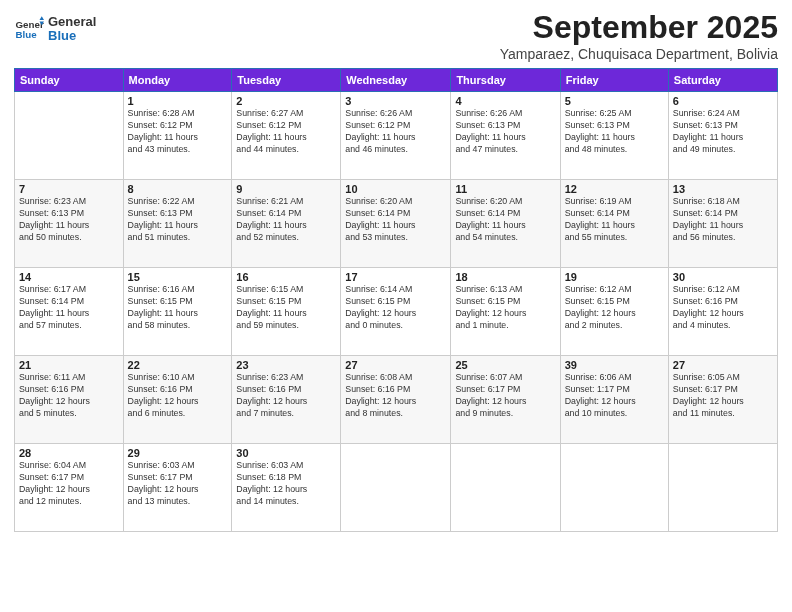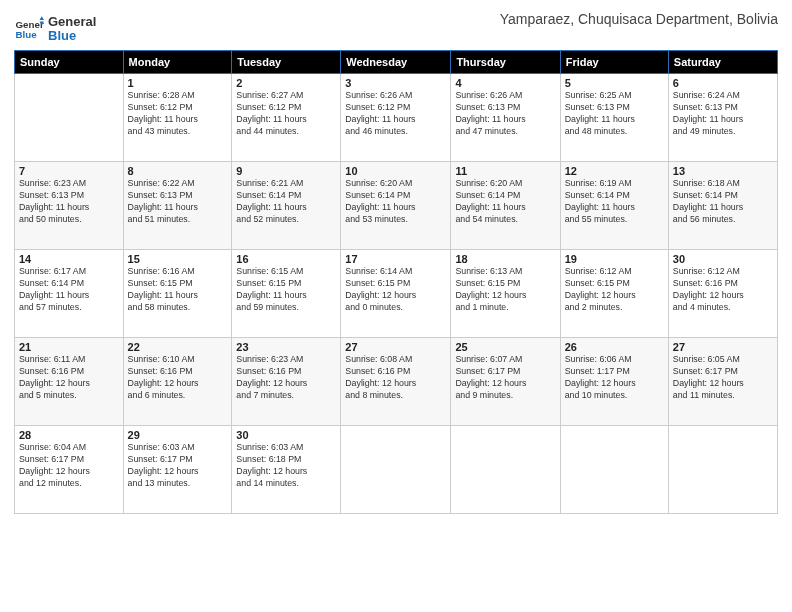--- a/index.html
+++ b/index.html
@@ -44,21 +44,21 @@
       color: #444;
       margin-top: 1px;
     }
     table {
       width: 100%;
       border-collapse: collapse;
       margin-top: 6px;
       font-size: 9.5px;
     }
     thead th {
-      background-color: #000000;
+      background-color: #6d28d9;
       color: #fff;
       text-align: left;
       padding: 5px 5px;
       font-size: 11px;
       font-weight: bold;
       border: 1px solid #2a6db5;
     }
     tbody td {
       border: 1px solid #ccc;
       vertical-align: top;
@@ -100,20 +100,21 @@
         <text x="2" y="32" font-size="13" font-weight="bold" fill="#1a6fba">Blue</text>
         <polygon points="34,8 40,8 37,3" fill="#1a6fba"></polygon>
         <polygon points="34,10 40,10 37,15" fill="#1a6fba"></polygon>
       </svg>
       <div style="line-height:1.1">
         <div style="font-size:13px;font-weight:bold;color:#333;">General</div>
         <div style="font-size:13px;font-weight:bold;color:#1a6fba;">Blue</div>
       </div>
     </div>
     <div class="title-block">
+      <div class="month-title">September 2025</div>
       <div class="subtitle">Yamparaez, Chuquisaca Department, Bolivia</div>
     </div>
   </div>
 
   <table>
     <thead>
       <tr>
       <th>Sunday</th>
           <th>Monday</th>
           <th>Tuesday</th>
@@ -301,21 +302,21 @@
 and 8 minutes.</div>
           </td>
           <td>
             <span class="day-num">25</span>
             <div class="day-info" style="white-space: pre-line;">Sunrise: 6:07 AM
 Sunset: 6:17 PM
 Daylight: 12 hours
 and 9 minutes.</div>
           </td>
           <td>
-            <span class="day-num">26</span>
+            <span class="day-num">39</span>
             <div class="day-info" style="white-space: pre-line;">Sunrise: 6:06 AM
 Sunset: 1:17 PM
 Daylight: 12 hours
 and 10 minutes.</div>
           </td>
           <td>
             <span class="day-num">27</span>
             <div class="day-info" style="white-space: pre-line;">Sunrise: 6:05 AM
 Sunset: 6:17 PM
 Daylight: 12 hours

